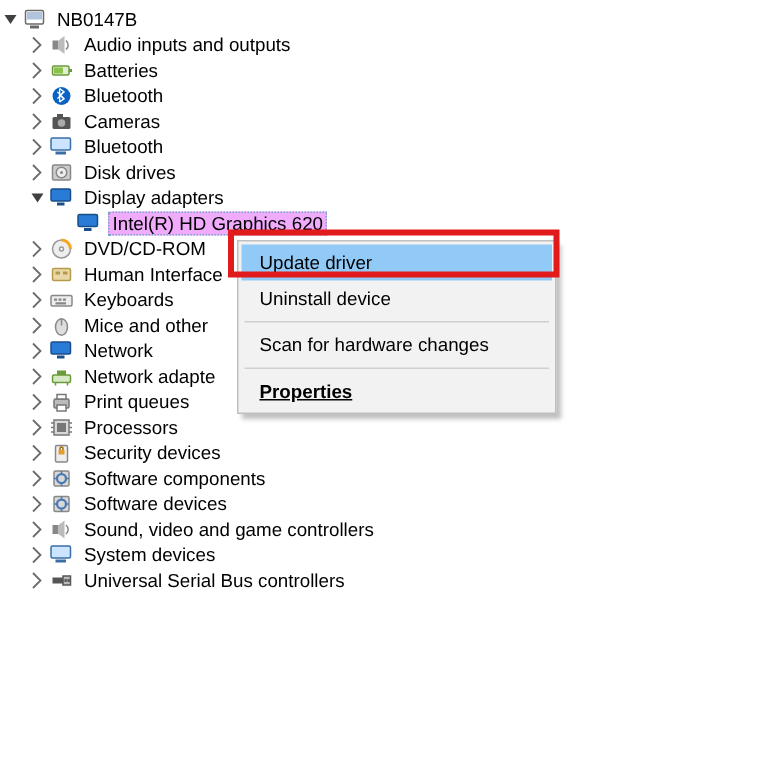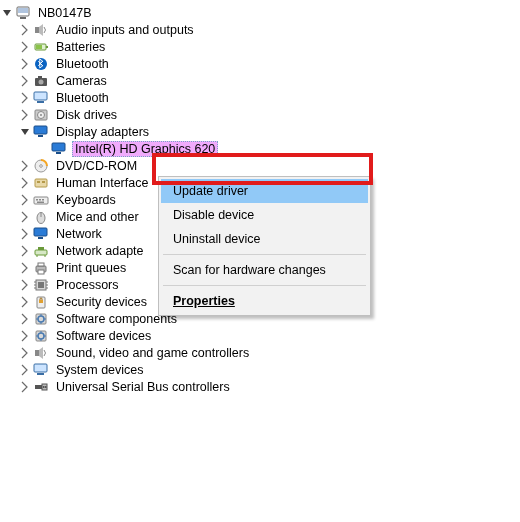--- a/index.html
+++ b/index.html
@@ -55,21 +55,21 @@
     background: #f0abfc;
     border: 1px dotted #7aa7c7;
     padding: 0 2px;
     line-height: 14px;
   }
 
   
   .ctxmenu {
     position: absolute;
     left: 158px;
-    top: 176px;
+    top: 160px;
     width: 207px;
     background: #f2f2f2;
     border: 1px solid #bfbfbf;
     box-shadow: 3px 3px 3px rgba(0,0,0,0.25);
     padding: 2px;
     font-size: 12.5px;
   }
   .ctxmenu .mi {
     padding: 4px 10px 4px 12px;
     line-height: 16px;
@@ -553,21 +553,20 @@
             <use href="#ic-usb"></use>
           </svg>
         </span>
         <span class="label">Universal Serial Bus controllers</span>
       </div>
     </div>
 </div>
 
 <div class="ctxmenu">
   <div class="mi hl">Update driver</div>
-  <div class="mi">Disable device</div>
   <div class="mi">Uninstall device</div>
   <div class="sep"></div>
   <div class="mi">Scan for hardware changes</div>
   <div class="sep"></div>
   <div class="mi bold">Properties</div>
 </div>
 
 <div class="redbox"></div>
 
 </body></html>

